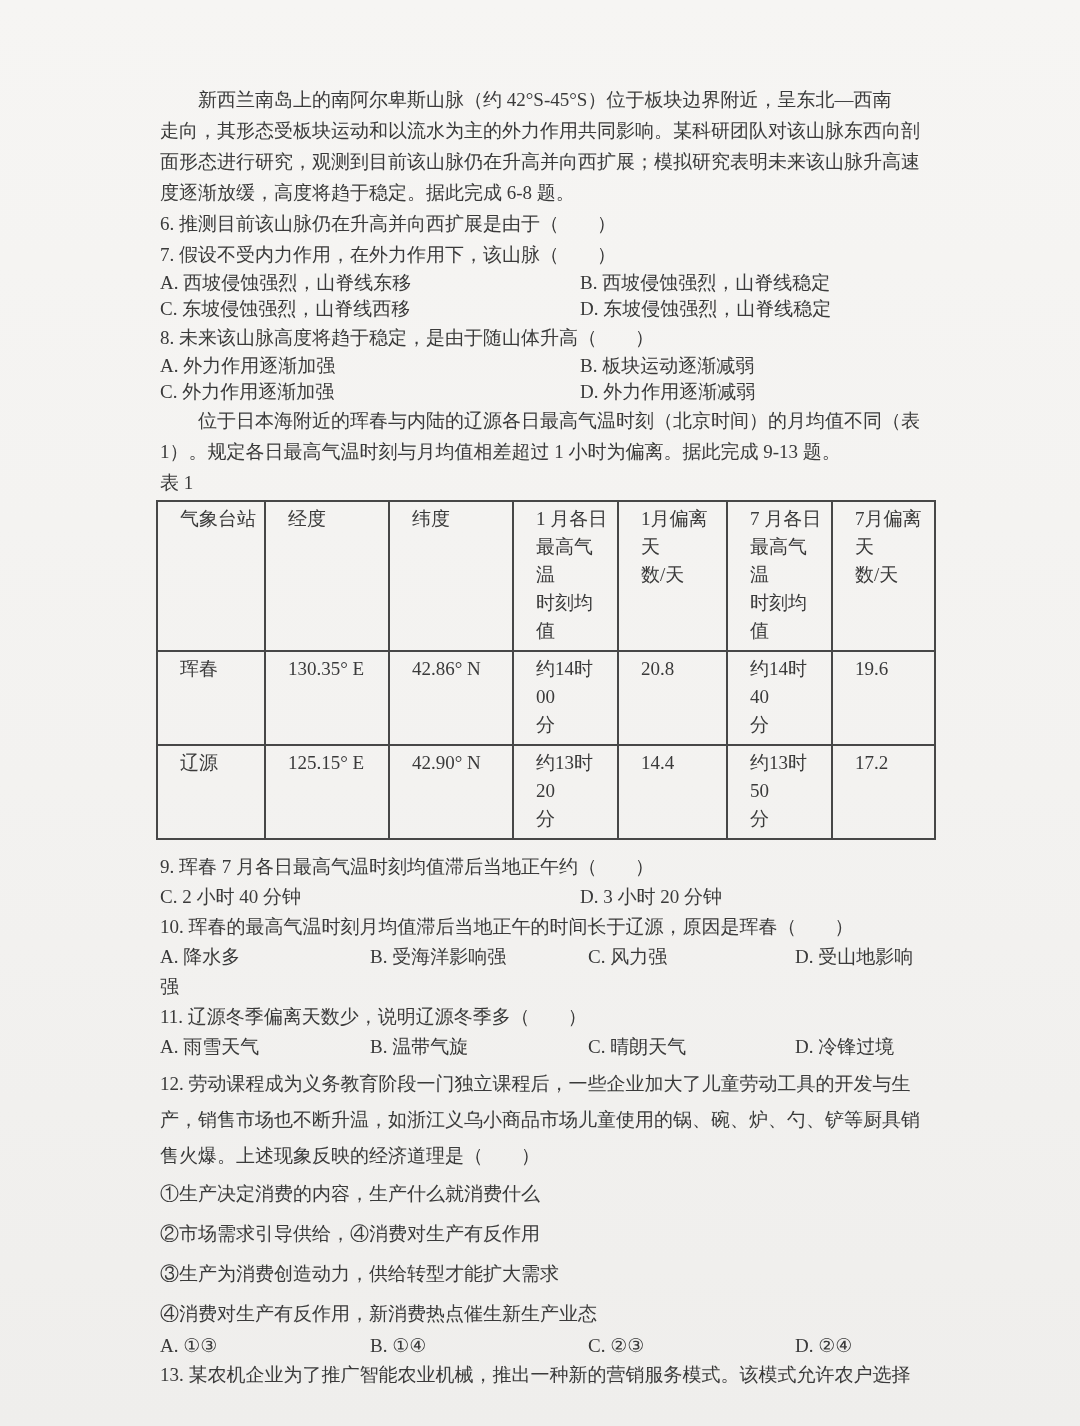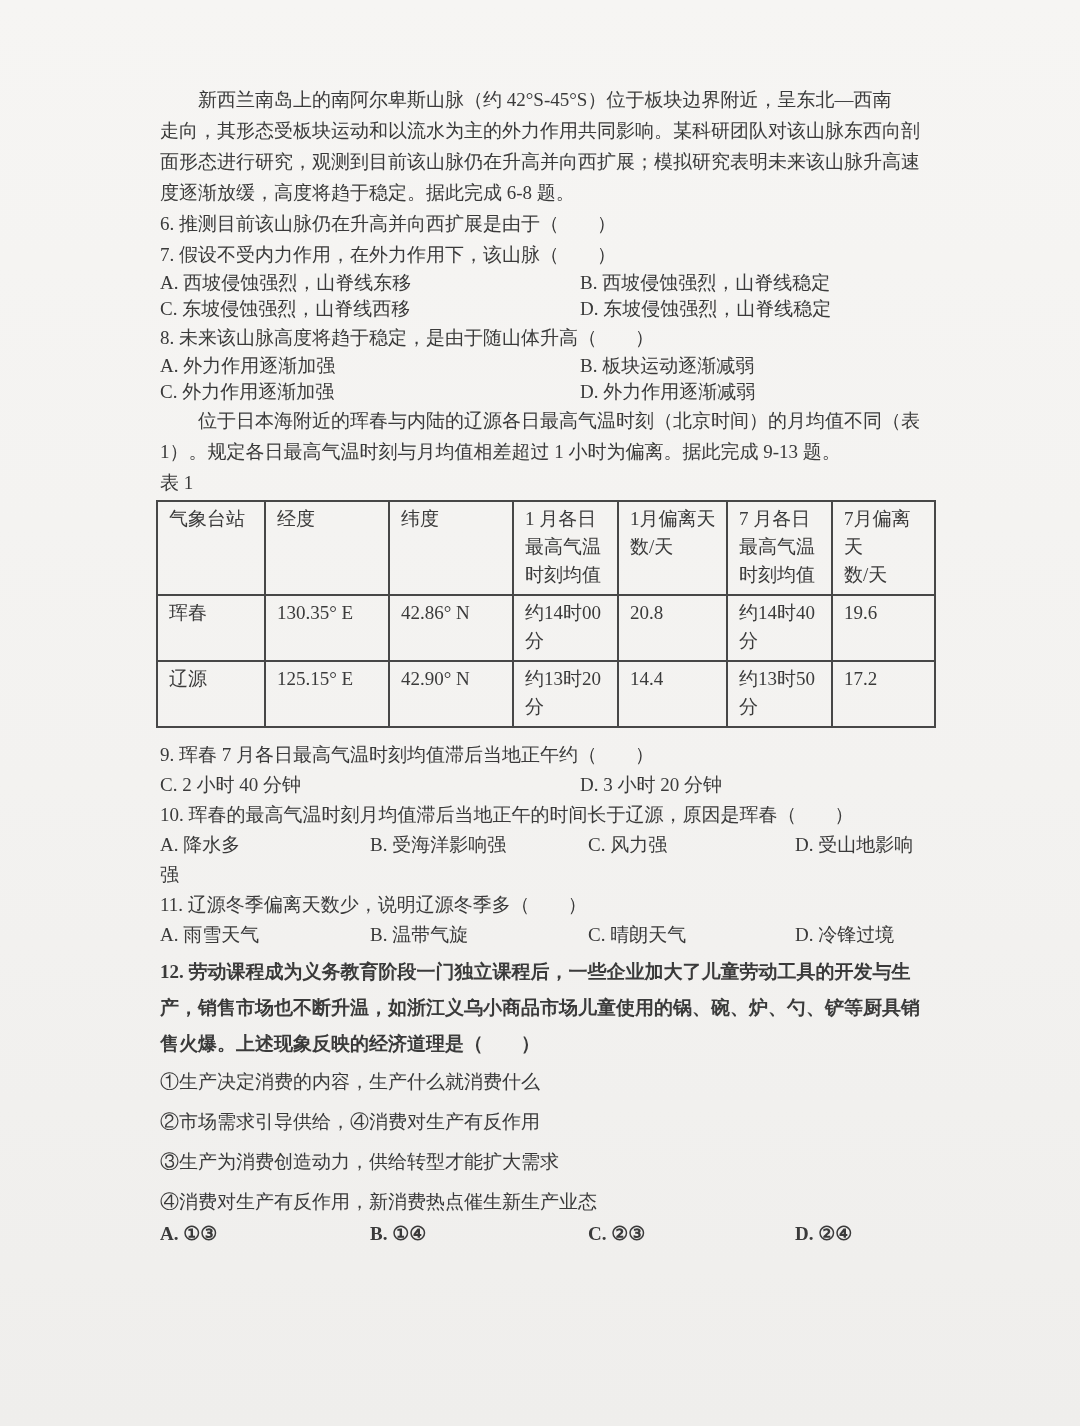--- a/index.html
+++ b/index.html
@@ -8,41 +8,41 @@
     background:linear-gradient(180deg,#f6f5f3 0%,#f3f2f0 55%,#efeeec 100%);
     color:#3a3a3a;
     font-family:"Liberation Serif","DejaVu Serif",serif;
     font-size:19px;
     overflow:hidden;
   }
   .page{padding:84px 140px 0 160px;width:778px;}
   .para{margin:0;white-space:pre-line;line-height:31px;}
   .indent{text-indent:2em;}
   .sec-mid .para{line-height:30px;}
-  .q12-stem{line-height:36px;font-weight:bold;}
+  .q12-stem{line-height:36px;}
   .q12-item{line-height:40px;}
   .optrow{margin:0;white-space:normal;line-height:inherit;}
   .opt{white-space:pre-line;vertical-align:top;}
   .c4a{display:inline-block;width:210px;}
   .c4b{display:inline-block;width:218px;}
   .c4c{display:inline-block;width:207px;}
   .c2{display:inline-block;width:420px;}
   .tbl-label{margin:0;line-height:31px;}
   table.wx{
     border-collapse:collapse;
     table-layout:fixed;
     width:778px;
     margin:2px 0 0 -4px;
   }
   table.wx th,table.wx td{
     border:2px solid #474747;
     font-weight:normal;
     text-align:left;
     vertical-align:top;
-    padding:3px 7px 5px 11px;
+    padding:3px 7px 5px 22px;
     line-height:28px;
     white-space:pre-line;
     font-size:19px;
     overflow:hidden;
   }
   .sec-mid{margin-top:12px;}
   .sec-q12{margin-top:4px;}
   .gap-q9{margin-top:10px;}
 </style>
 </head>
@@ -135,15 +135,16 @@
 
   <div class="sec-q12">
     <p class="para q12-stem">12. 劳动课程成为义务教育阶段一门独立课程后，一些企业加大了儿童劳动工具的开发与生
 产，销售市场也不断升温，如浙江义乌小商品市场儿童使用的锅、碗、炉、勺、铲等厨具销
 售火爆。上述现象反映的经济道理是（　　）</p>
     <p class="para q12-item">①生产决定消费的内容，生产什么就消费什么</p>
     <p class="para q12-item">②市场需求引导供给，④消费对生产有反作用</p>
     <p class="para q12-item">③生产为消费创造动力，供给转型才能扩大需求</p>
     <p class="para q12-item">④消费对生产有反作用，新消费热点催生新生产业态</p>
     <p class="para optrow q12-stem"><span class="opt c4a">A. ①③</span><span class="opt c4b">B. ①④</span><span class="opt c4c">C. ②③</span><span class="opt">D. ②④</span></p>
+    <p class="para q12-stem">13. 某农机企业为了推广智能农业机械，推出一种新的营销服务模式。该模式允许农户选择</p>
   </div>
 
 </div>
 
 </body></html>

